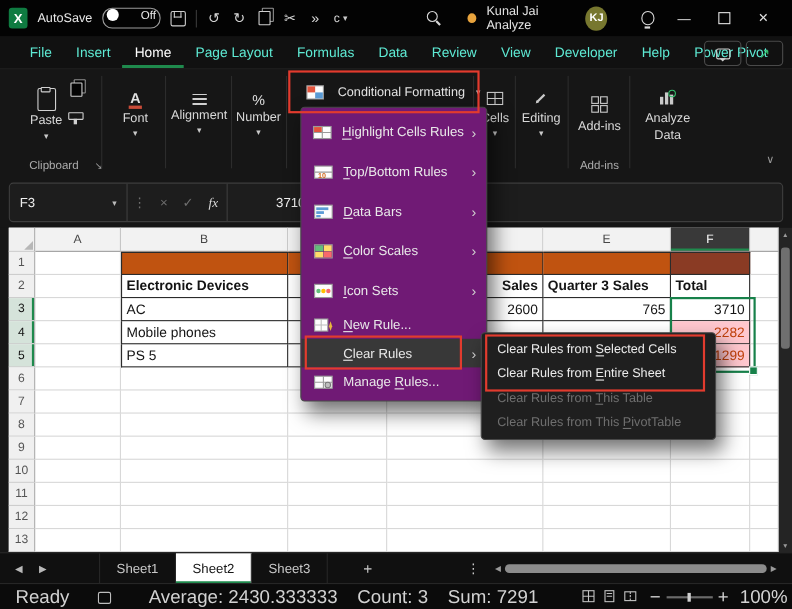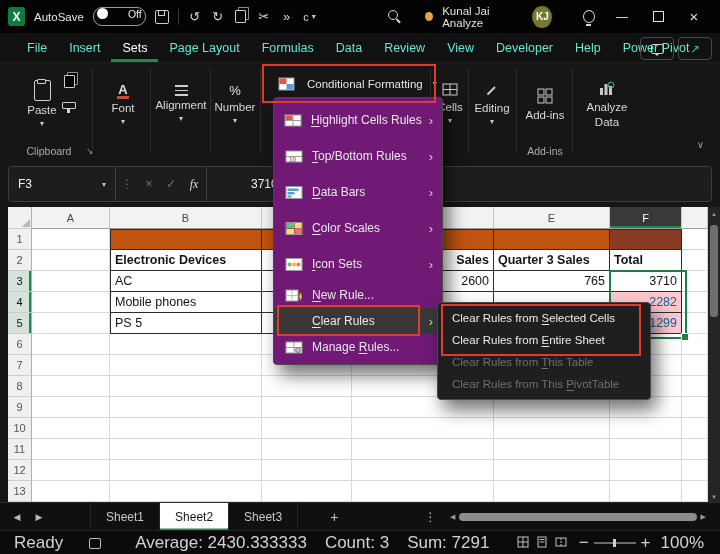--- a/index.html
+++ b/index.html
@@ -72,21 +72,21 @@
 .rh.sel{background:#d5e3da;color:#111;box-shadow:inset -2px 0 0 #1f8a4d}
 .corner{position:relative}
 .corner::after{content:"";position:absolute;right:1px;bottom:1px;border-left:8px solid transparent;border-bottom:8px solid #b7b7b7}
 .tb{border-right-color:#2b2b2b;border-bottom-color:#2b2b2b}
 .bl{border-left:1px solid #2b2b2b}
 .bt{border-top:1px solid #2b2b2b}
 .org{background:#c05310}
 .orgd{background:#8a3b24}
 .bold{font-weight:bold}
 .num{justify-content:flex-end}
-.cfm{background:#ffc7ce;color:#0369a1}
+.cfm{background:#ffc7ce;color:#c2410c}
 .selbox{position:absolute;left:609px;top:270px;width:74px;height:65px;border:2px solid #17814a;z-index:6;pointer-events:none}
 .fillhandle{position:absolute;right:-4px;bottom:-4px;width:6px;height:6px;background:#17814a;border:1px solid #fff}
 .vscroll{position:absolute;left:708px;top:207px;width:12px;height:295px;background:#242424;z-index:4}
 .varrow{display:block;text-align:center;color:#9a9a9a;font-size:6px;padding-top:4px}
 .vthumb{position:absolute;left:2px;top:18px;width:8px;height:92px;background:#6f6f6f;border-radius:3px}
 .vdown{position:absolute;bottom:2px;left:0;right:0;text-align:center;color:#9a9a9a;font-size:6px}
 
 .menu{position:absolute;left:273px;top:97px;width:168px;background:#701a75;border:1px solid #484848;border-radius:4px;box-shadow:6px 10px 18px rgba(0,0,0,.55);padding:4px 0;z-index:40;font-size:12px}
 .mi{display:flex;align-items:center;height:36px;padding:0 9px;gap:7px;color:#e9e9e9}
 .mi.small{height:26px}
@@ -113,21 +113,21 @@
 .sb-ready{margin-left:14px}
 .macro{margin-left:26px;width:10px;height:9px;border:1.2px solid #bdbdbd;border-radius:2px}
 .accw{margin-left:14px;display:flex;align-items:center;gap:5px}
 .sb-avg{margin-left:34px}
 .sb-cnt{margin-left:18px}
 .sb-sum{margin-left:18px}
 .views{margin-left:auto;display:flex;gap:7px;align-items:center}
 .zoomw{display:flex;align-items:center;gap:5px;margin-left:12px;color:#d2d2d2}
 .ztrack{width:42px;height:2px;background:#6a6a6a;position:relative}
 .zthumb{position:absolute;left:19px;top:-3px;width:3px;height:8px;background:#d0d0d0}
-.sb-zoom{margin-left:10px;margin-right:16px}
+.sb-zoom{margin-left:10px;margin-right:4px}
 u{text-underline-offset:2px}
 </style>
 </head>
 <body>
 
 <div class="app">
 
   <div class="titlebar">
     <div class="xlogo">X</div>
     <span>AutoSave</span>
@@ -160,21 +160,21 @@
       <span class="winbtn">
           <span class="maxbox"></span>
         </span>
       <span class="winbtn" style="font-size:15px">×</span>
     </div>
   </div>
 
   <div class="menubar">
     <span class="mtab">File</span>
     <span class="mtab">Insert</span>
-    <span class="mtab active">Sets</span>
+    <span class="mtab active">Home</span>
     <span class="mtab">Page Layout</span>
     <span class="mtab">Formulas</span>
     <span class="mtab">Data</span>
     <span class="mtab">Review</span>
     <span class="mtab">View</span>
     <span class="mtab">Developer</span>
     <span class="mtab">Help</span>
     <span class="mtab">Power Pivot</span>
     <div class="mbtn comment-btn">
         <div class="bubble"></div>

